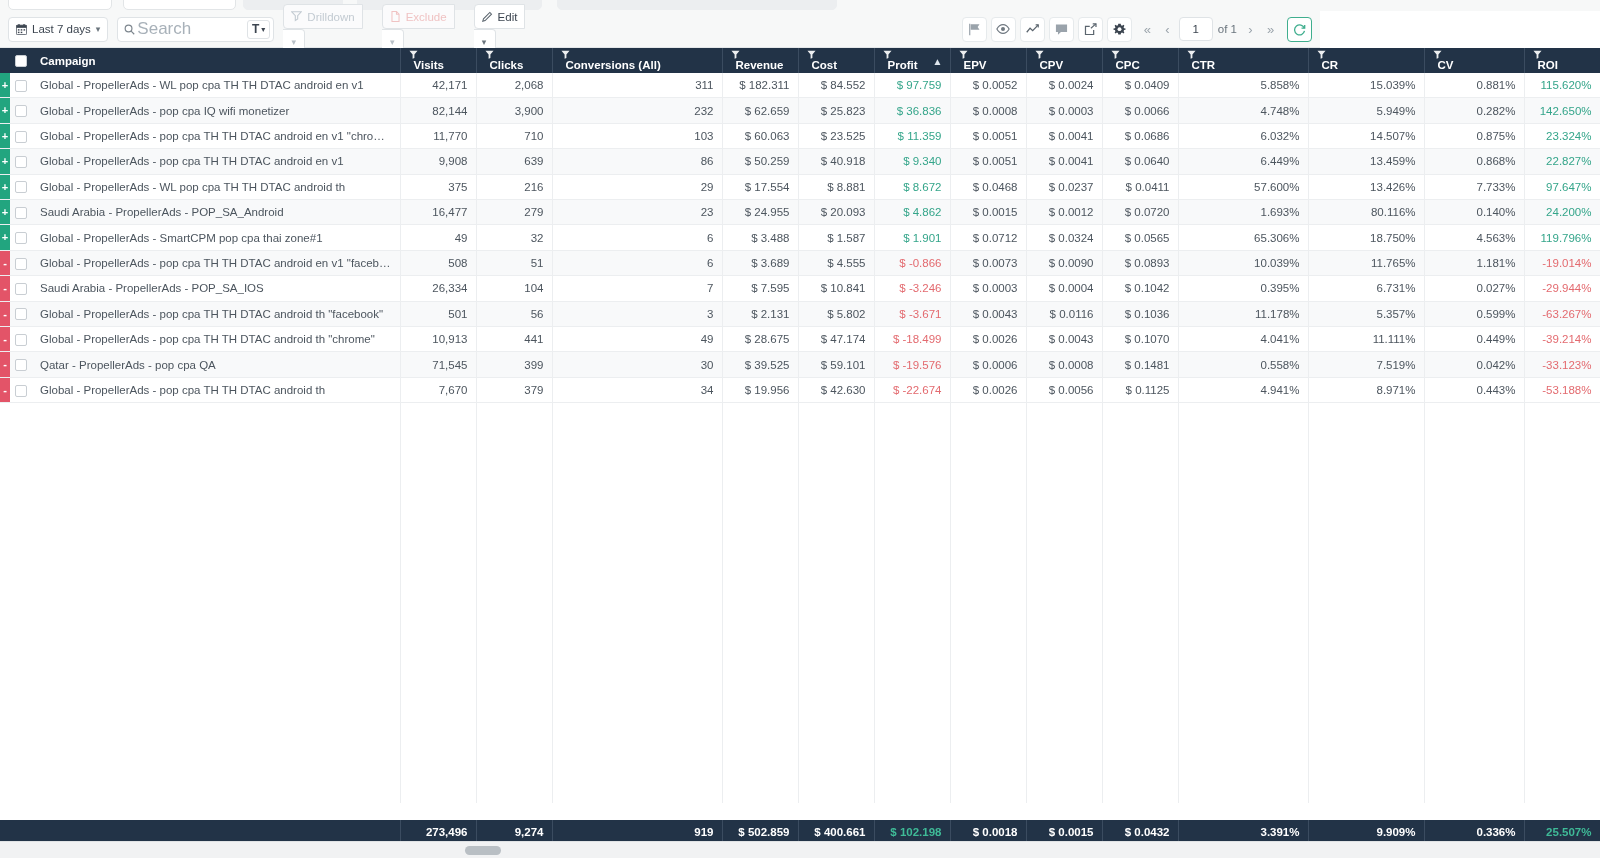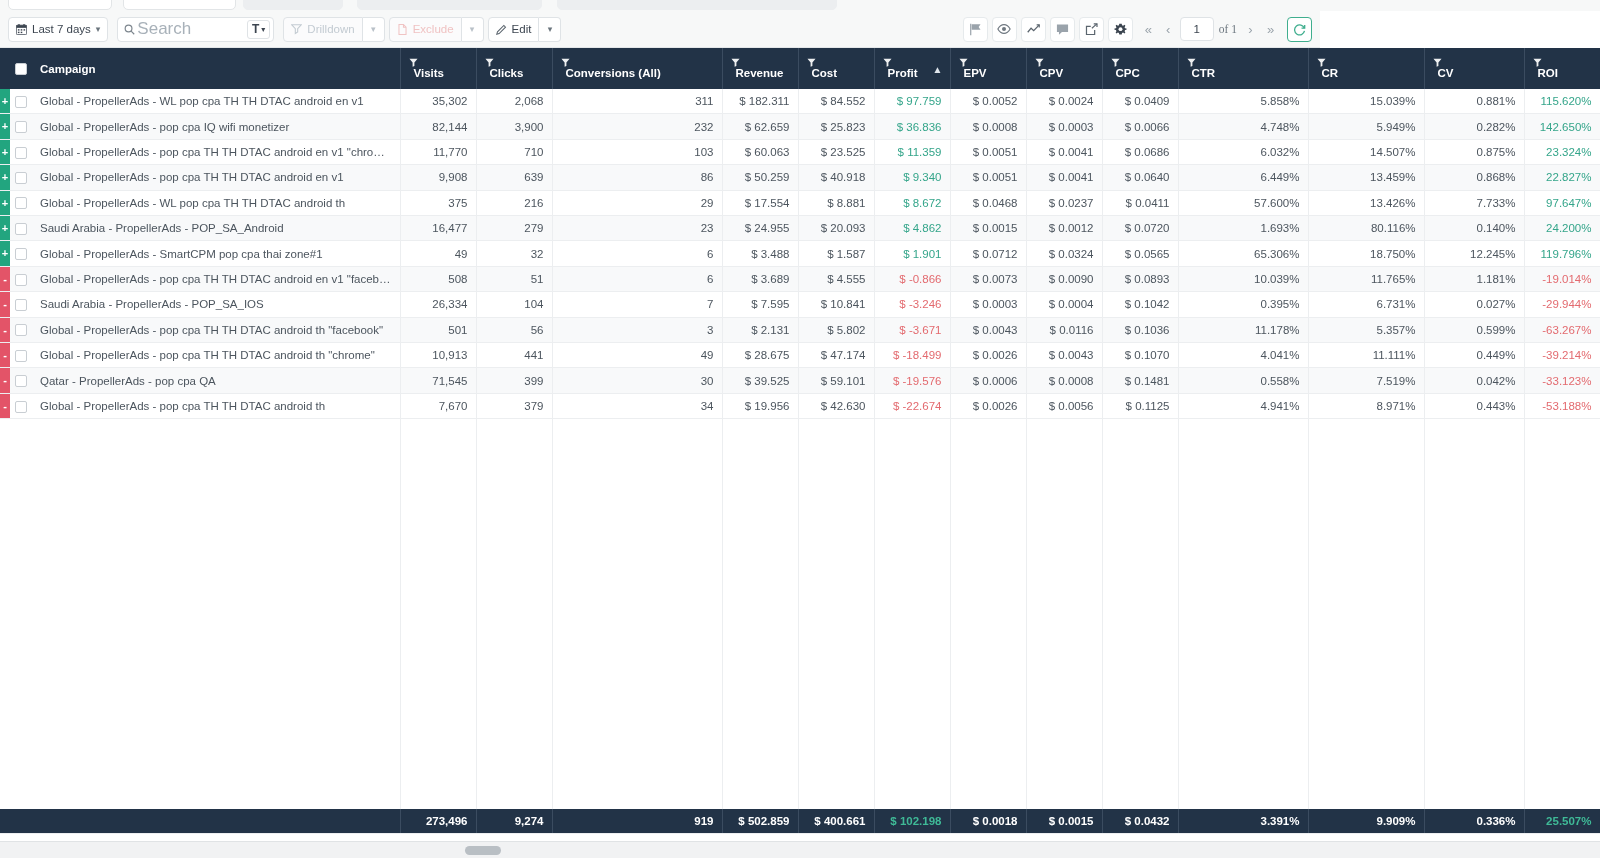--- a/index.html
+++ b/index.html
@@ -42,21 +42,21 @@
     white-space: nowrap; cursor: pointer;
   }
   .tb-btn.disabled { color: #c3cbd2; background: #fbfbfc; cursor: default; }
   .tb-btn.disabled.red { color: #f0c3c3; }
   .tb-caret {
     height: 25px; width: 22px; display: inline-flex;
     align-items: center; justify-content: center;
     background: #fff; border: 1px solid #dfe3e6; border-left: none;
     border-radius: 0 4px 4px 0; cursor: pointer;
   }
-  .tb-group { display: inline-flex; margin-right: 4px; }
+  .tb-group { display: inline-flex; margin-right: 19px; flex-direction: column; }
   .tb-group .tb-btn { border-radius: 4px 0 0 4px; }
 
   .date-btn { margin-right: 9px; }
 
   .search-wrap {
     display: inline-flex; align-items: center;
     height: 25px; width: 157px; background: #fff;
     border: 1px solid #dfe3e6; border-radius: 4px;
     margin-right: 9px; padding: 0 3px 0 6px;
   }
@@ -88,34 +88,34 @@
     width: 17px; height: 22px; display: inline-flex;
     align-items: center; justify-content: center;
     color: #9aa3ab; font-size: 13px; cursor: pointer;
   }
   .pager .pg-input {
     width: 34px; height: 24px; text-align: center;
     border: 1px solid #dfe3e6; border-radius: 4px; background: #fff;
     font-size: 11.5px; color: #3c4550; outline: none;
     font-family: "Liberation Sans", sans-serif;
   }
-  .pager .of { font-size: 11.5px; color: #6b757e; padding: 0 2px; font-family: Liberation Serif, serif; }
+  .pager .of { font-size: 11.5px; color: #6b757e; padding: 0 2px; }
 
   
   .grid {
     position: absolute; top: 48px; left: 0;
     width: 1600px; height: 793px;
     background: #fff;
   }
   table.t { border-collapse: collapse; width: 1600px; table-layout: fixed; }
 
   thead th {
     background: #223347; color: #fff;
     font-size: 11.5px; font-weight: bold;
-    height: 41px; padding: 0 8px;
+    height: 25px; padding: 0 8px;
     text-align: left; white-space: nowrap;
     border-right: 1px solid #3b4c60;
     position: relative;
   }
   thead th .fn { margin-right: 5px; opacity: .92; vertical-align: -1px; }
   thead th.num { text-align: left; }
   thead th .sortcaret {
     position: absolute; right: 7px; top: 50%; transform: translateY(-50%);
     font-size: 10px; color: #dfe6ec;
   }
@@ -148,21 +148,21 @@
     border: 1px solid #c9ced3; border-radius: 2px;
     background: #fff; vertical-align: middle; cursor: pointer;
   }
   .cb.hdr { border-color: #c9ced3; background: #fff; }
 
   .filler { background: #fff; height: 400px; }
   .filler td { border-right: 1px solid #eceef0; border-bottom: none; background: #fff; }
 
   
   .totals {
-    position: absolute; bottom: 25px; left: 0;
+    position: absolute; bottom: 14px; left: 0;
     width: 1600px; height: 24px;
     background: #223347;
   }
   .totals table { border-collapse: collapse; width: 1600px; table-layout: fixed; }
   .totals td {
     height: 24px; font-size: 11.5px; color: #fff; font-weight: bold;
     padding: 0 8px; text-align: right; white-space: nowrap;
     border-right: 1px solid #3b4c60;
   }
   .totals td.blank { border-right: 1px solid #3b4c60; }
@@ -461,21 +461,21 @@
               </svg>
           </span><span>ROI</span>
         </th>
       </tr>
     </thead>
     <tbody id="tbody">
         <tr class="odd">
           <td class="c-mark up">+</td>
           <td class="c-chk"><span class="cb"></span></td>
           <td>Global - PropellerAds - WL pop cpa TH TH DTAC android en v1</td>
-          <td class="num">35,302</td>
+          <td class="num">42,171</td>
           <td class="num">2,068</td>
           <td class="num">311</td>
           <td class="num">$ 182.311</td>
           <td class="num">$ 84.552</td>
           <td class="num pos">$ 97.759</td>
           <td class="num">$ 0.0052</td>
           <td class="num">$ 0.0024</td>
           <td class="num">$ 0.0409</td>
           <td class="num">5.858%</td>
           <td class="num">15.039%</td>
@@ -580,21 +580,21 @@
           <td class="num">32</td>
           <td class="num">6</td>
           <td class="num">$ 3.488</td>
           <td class="num">$ 1.587</td>
           <td class="num pos">$ 1.901</td>
           <td class="num">$ 0.0712</td>
           <td class="num">$ 0.0324</td>
           <td class="num">$ 0.0565</td>
           <td class="num">65.306%</td>
           <td class="num">18.750%</td>
-          <td class="num">12.245%</td>
+          <td class="num">4.563%</td>
           <td class="num pos">119.796%</td>
         </tr>
         <tr class="even">
           <td class="c-mark down">-</td>
           <td class="c-chk"><span class="cb"></span></td>
           <td>Global - PropellerAds - pop cpa TH TH DTAC android en v1 "facebook"</td>
           <td class="num">508</td>
           <td class="num">51</td>
           <td class="num">6</td>
           <td class="num">$ 3.689</td>

